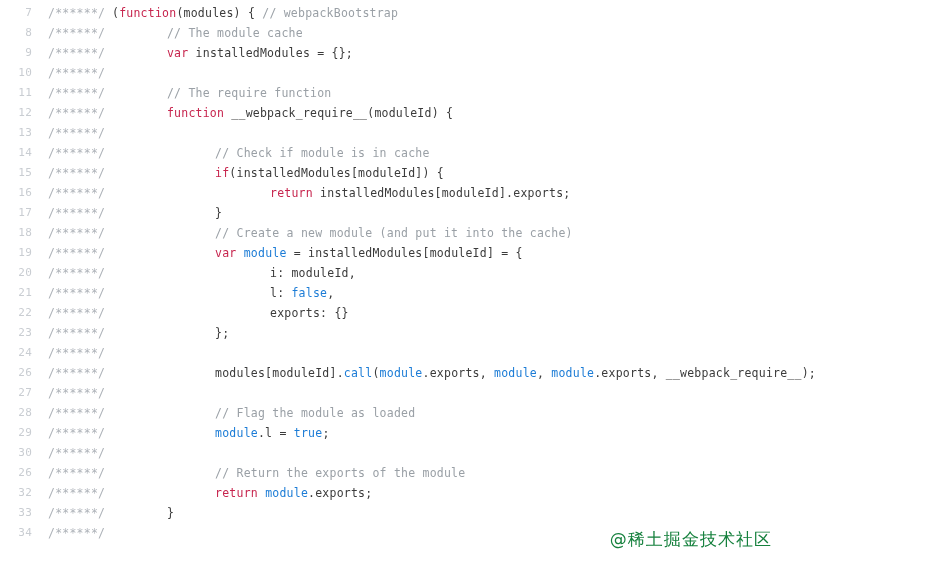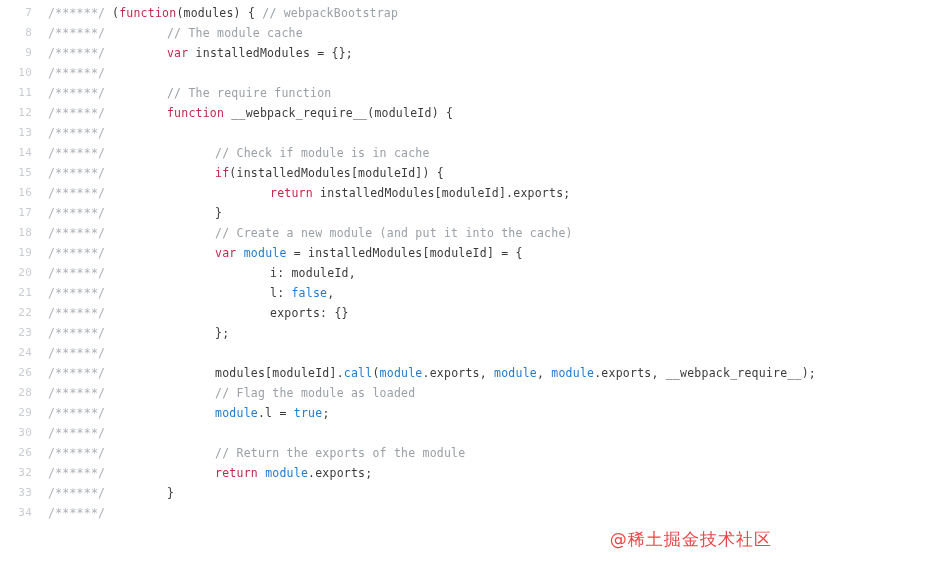--- a/index.html
+++ b/index.html
@@ -61,21 +61,21 @@
 
   .tok-kw      { color: #c7254e; }
   .tok-ident   { color: #1c7cd6; }
   .tok-comment { color: #9aa0a6; }
   .tok-plain   { color: #3b3b3b; }
 
   #watermark {
     position: absolute;
     right: 14px;
     bottom: 14px;
-    color: #ef4444;
+    color: #15803d;
     font-family: "DejaVu Sans", "Liberation Sans", sans-serif;
     font-size: 17px;
     letter-spacing: 0.06em;
     -webkit-user-select: none;
     user-select: none;
   }
 </style>
 </head>
 <body>
 
@@ -93,20 +93,21 @@
       <div class="code-line"><span class="line-number">16</span><span class="webpack-marker">/******/</span><span class="code-content" style="padding-left: 158.01px; text-align: right;"><span class="tok-kw">return</span><span class="tok-plain"> installedModules[moduleId].exports;</span></span></div>
       <div class="code-line"><span class="line-number">17</span><span class="webpack-marker">/******/</span><span class="code-content" style="padding-left: 103.05px;"><span class="tok-plain">}</span></span></div>
       <div class="code-line"><span class="line-number">18</span><span class="webpack-marker">/******/</span><span class="code-content" style="padding-left: 103.05px;"><span class="tok-comment">// Create a new module (and put it into the cache)</span></span></div>
       <div class="code-line"><span class="line-number">19</span><span class="webpack-marker">/******/</span><span class="code-content" style="padding-left: 103.05px;"><span class="tok-kw">var</span><span class="tok-plain"> </span><span class="tok-ident">module</span><span class="tok-plain"> = installedModules[moduleId] = {</span></span></div>
       <div class="code-line"><span class="line-number">20</span><span class="webpack-marker">/******/</span><span class="code-content" style="padding-left: 158.01px;"><span class="tok-plain">i: moduleId,</span></span></div>
       <div class="code-line"><span class="line-number">21</span><span class="webpack-marker">/******/</span><span class="code-content" style="padding-left: 158.01px;"><span class="tok-plain">l: </span><span class="tok-ident">false</span><span class="tok-plain">,</span></span></div>
       <div class="code-line"><span class="line-number">22</span><span class="webpack-marker">/******/</span><span class="code-content" style="padding-left: 158.01px;"><span class="tok-plain">exports: {}</span></span></div>
       <div class="code-line"><span class="line-number">23</span><span class="webpack-marker">/******/</span><span class="code-content" style="padding-left: 103.05px;"><span class="tok-plain">};</span></span></div>
       <div class="code-line"><span class="line-number">24</span><span class="webpack-marker">/******/</span><span class="code-content" style="padding-left: 0px;"></span></div>
       <div class="code-line"><span class="line-number">26</span><span class="webpack-marker">/******/</span><span class="code-content" style="padding-left: 103.05px;"><span class="tok-plain">modules[moduleId].</span><span class="tok-ident">call</span><span class="tok-plain">(</span><span class="tok-ident">module</span><span class="tok-plain">.exports, </span><span class="tok-ident">module</span><span class="tok-plain">, </span><span class="tok-ident">module</span><span class="tok-plain">.exports, __webpack_require__);</span></span></div>
+      <div class="code-line"><span class="line-number">27</span><span class="webpack-marker">/******/</span><span class="code-content" style="padding-left: 0px;"></span></div>
       <div class="code-line"><span class="line-number">28</span><span class="webpack-marker">/******/</span><span class="code-content" style="padding-left: 103.05px;"><span class="tok-comment">// Flag the module as loaded</span></span></div>
       <div class="code-line"><span class="line-number">29</span><span class="webpack-marker">/******/</span><span class="code-content" style="padding-left: 103.05px;"><span class="tok-ident">module</span><span class="tok-plain">.l = </span><span class="tok-ident">true</span><span class="tok-plain">;</span></span></div>
       <div class="code-line"><span class="line-number">30</span><span class="webpack-marker">/******/</span><span class="code-content" style="padding-left: 0px;"></span></div>
       <div class="code-line"><span class="line-number">26</span><span class="webpack-marker">/******/</span><span class="code-content" style="padding-left: 103.05px;"><span class="tok-comment">// Return the exports of the module</span></span></div>
       <div class="code-line"><span class="line-number">32</span><span class="webpack-marker">/******/</span><span class="code-content" style="padding-left: 103.05px;"><span class="tok-kw">return</span><span class="tok-plain"> </span><span class="tok-ident">module</span><span class="tok-plain">.exports;</span></span></div>
       <div class="code-line"><span class="line-number">33</span><span class="webpack-marker">/******/</span><span class="code-content" style="padding-left: 54.96px;"><span class="tok-plain">}</span></span></div>
       <div class="code-line"><span class="line-number">34</span><span class="webpack-marker">/******/</span><span class="code-content" style="padding-left: 0px;"></span></div>
     </div>
   <div id="watermark">@稀土掘金技术社区</div>
 </div>

